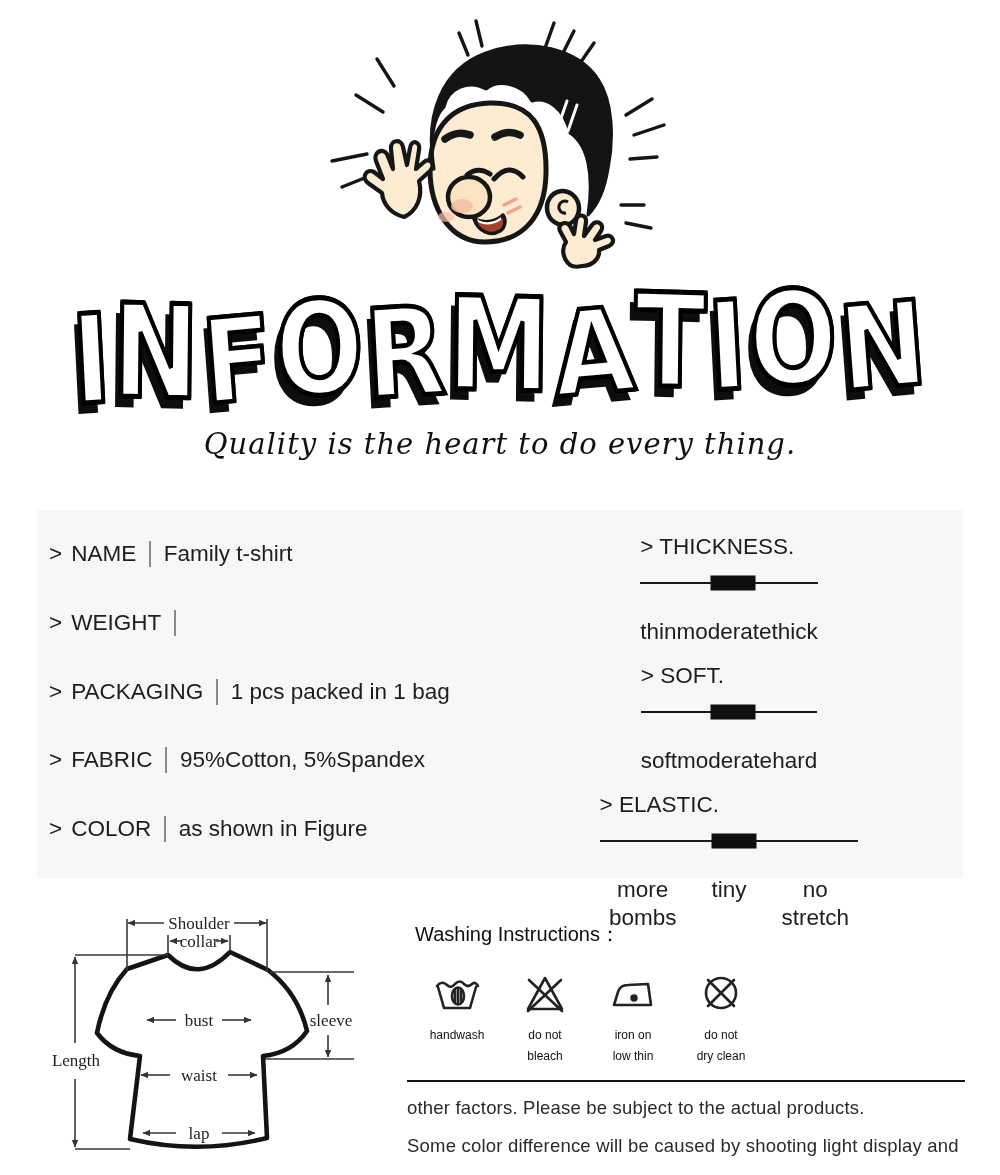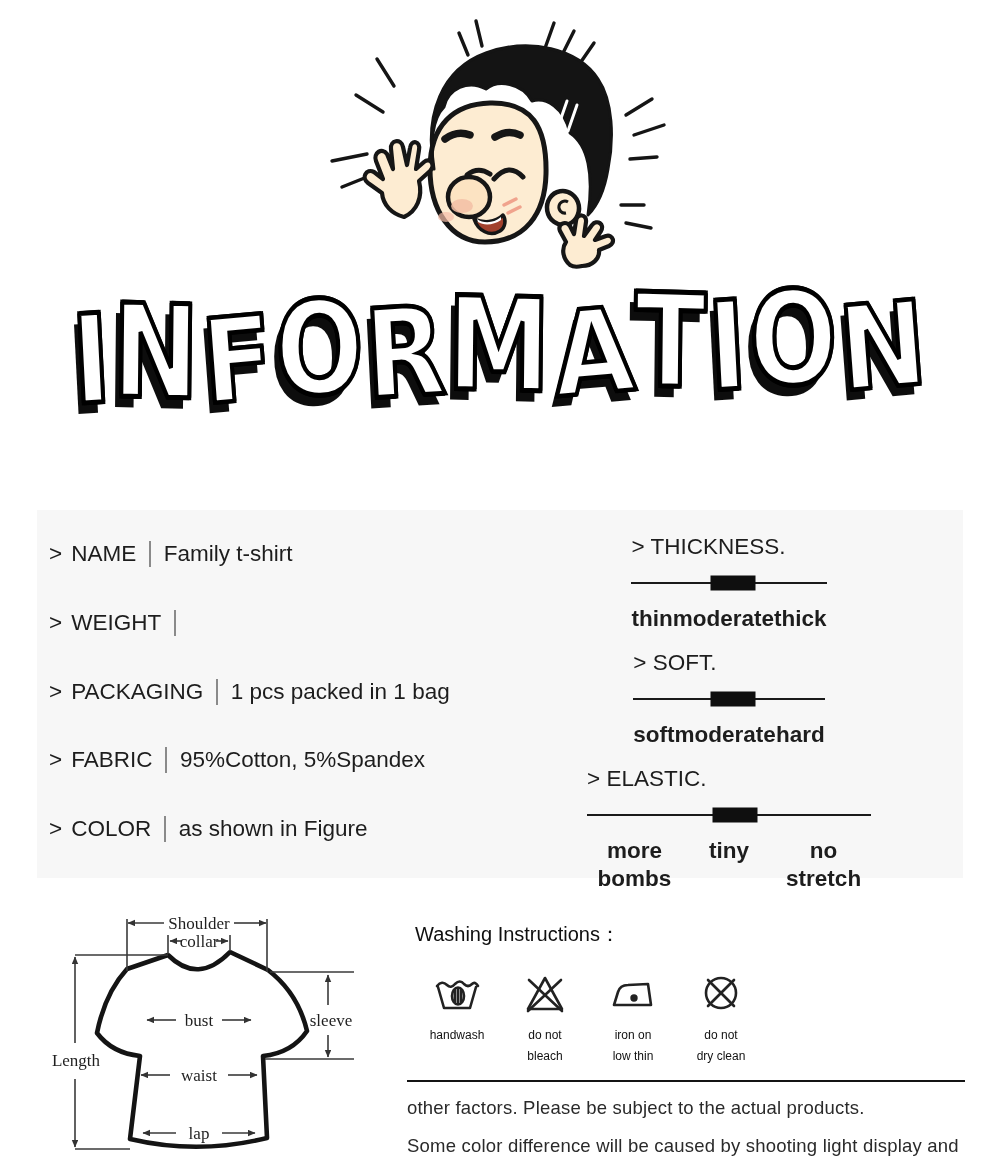--- a/index.html
+++ b/index.html
@@ -29,21 +29,21 @@
   .spec-row{display:flex;align-items:center;font-size:22.5px;white-space:nowrap;line-height:28px;}
   .spec-prefix{margin-right:9px;}
   .spec-divider{width:1.5px;height:26px;background:#8a8a8a;margin:0 13px;}
   .scale-col{flex:1;display:flex;flex-direction:column;padding-top:22px;box-sizing:border-box;align-items:center;}
   .scale-group{margin-bottom:15px;}
   .scale-title{font-size:22.5px;line-height:30px;}
   .scale-track{position:relative;height:16px;margin-top:13px;}
   .scale-line{position:absolute;left:0;right:0;top:50%;height:2px;margin-top:-1px;background:#1a1a1a;}
   .scale-marker{position:absolute;top:50%;left:52%;transform:translate(-50%,-50%);
       width:45px;height:15px;background:#0f0f0f;}
-  .scale-labels{display:flex;margin-top:14px;font-weight:bold;}
+  .scale-labels{display:flex;margin-top:27px;}
   .scale-labels span{flex:1;text-align:center;font-size:22.5px;line-height:28px;}
 
   
   .diagram{position:absolute;left:30px;top:893px;width:360px;height:274px;}
   .diagram text{font-family:"Liberation Serif",serif;font-size:17px;fill:#1f1f1f;}
 
   
   .washing{position:absolute;left:407px;top:915px;width:558px;}
   .washing-title{font-size:20px;color:#0f0f0f;padding-left:8px;margin-top:6px;}
   .washing-icons{display:flex;margin-top:22px;padding-left:6px;}
@@ -116,20 +116,21 @@
       <span>F</span>
       <span>O</span>
       <span>R</span>
       <span>M</span>
       <span>A</span>
       <span>T</span>
       <span>I</span>
       <span>O</span>
       <span>N</span>
     </div>
+  <div class="hero-subtitle">Quality is the heart to do every thing.</div>
 
   <div class="panel">
     <div class="spec-col">
       <div class="spec-row">
         <span class="spec-prefix">&gt;</span>
         <span>NAME</span>
         <span class="spec-divider"></span>
         <span>Family t-shirt</span>
       </div>
       <div class="spec-row">

